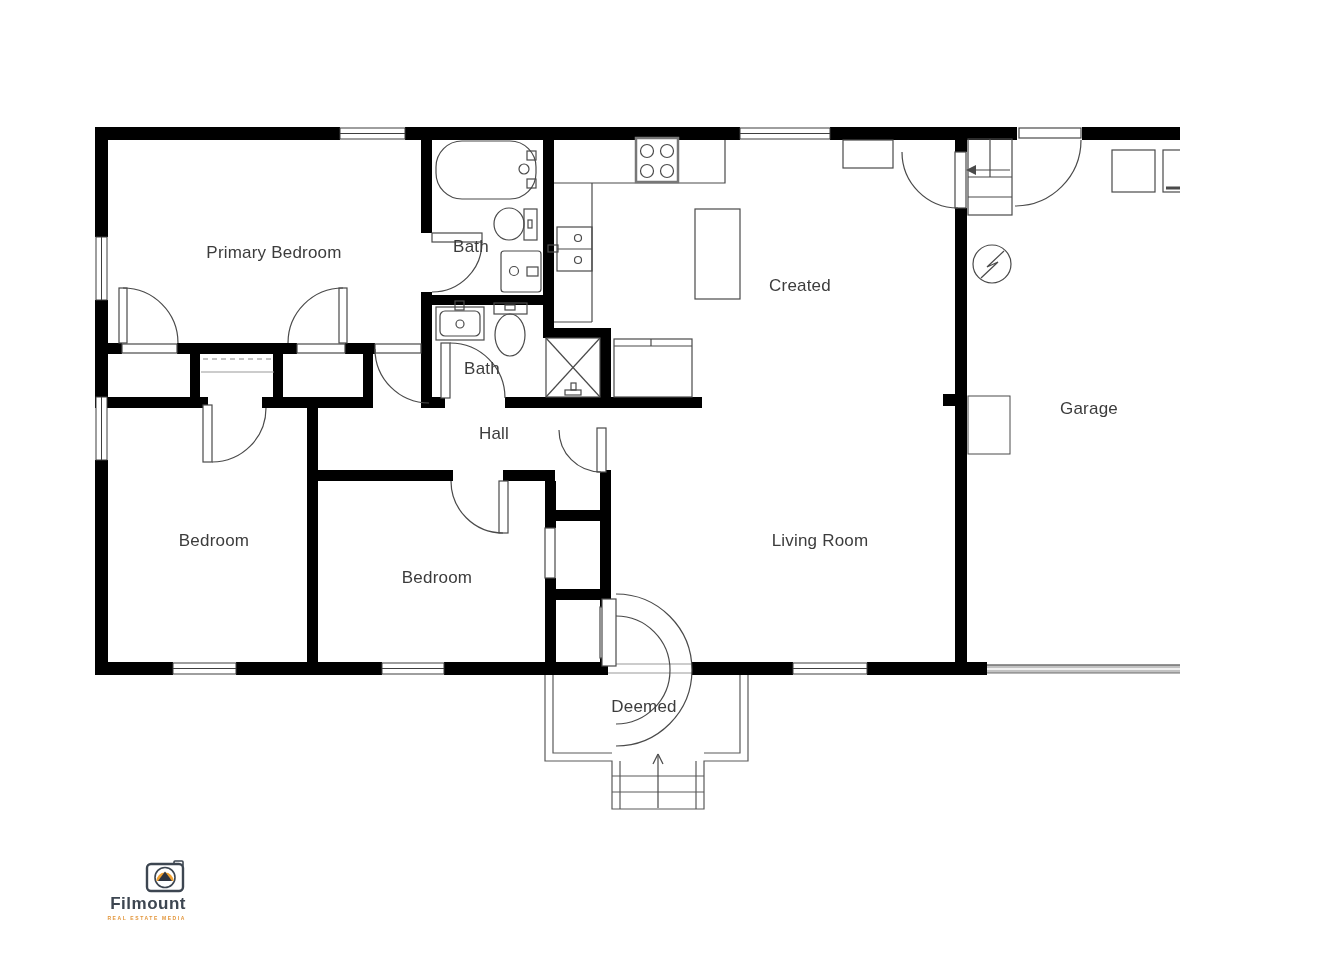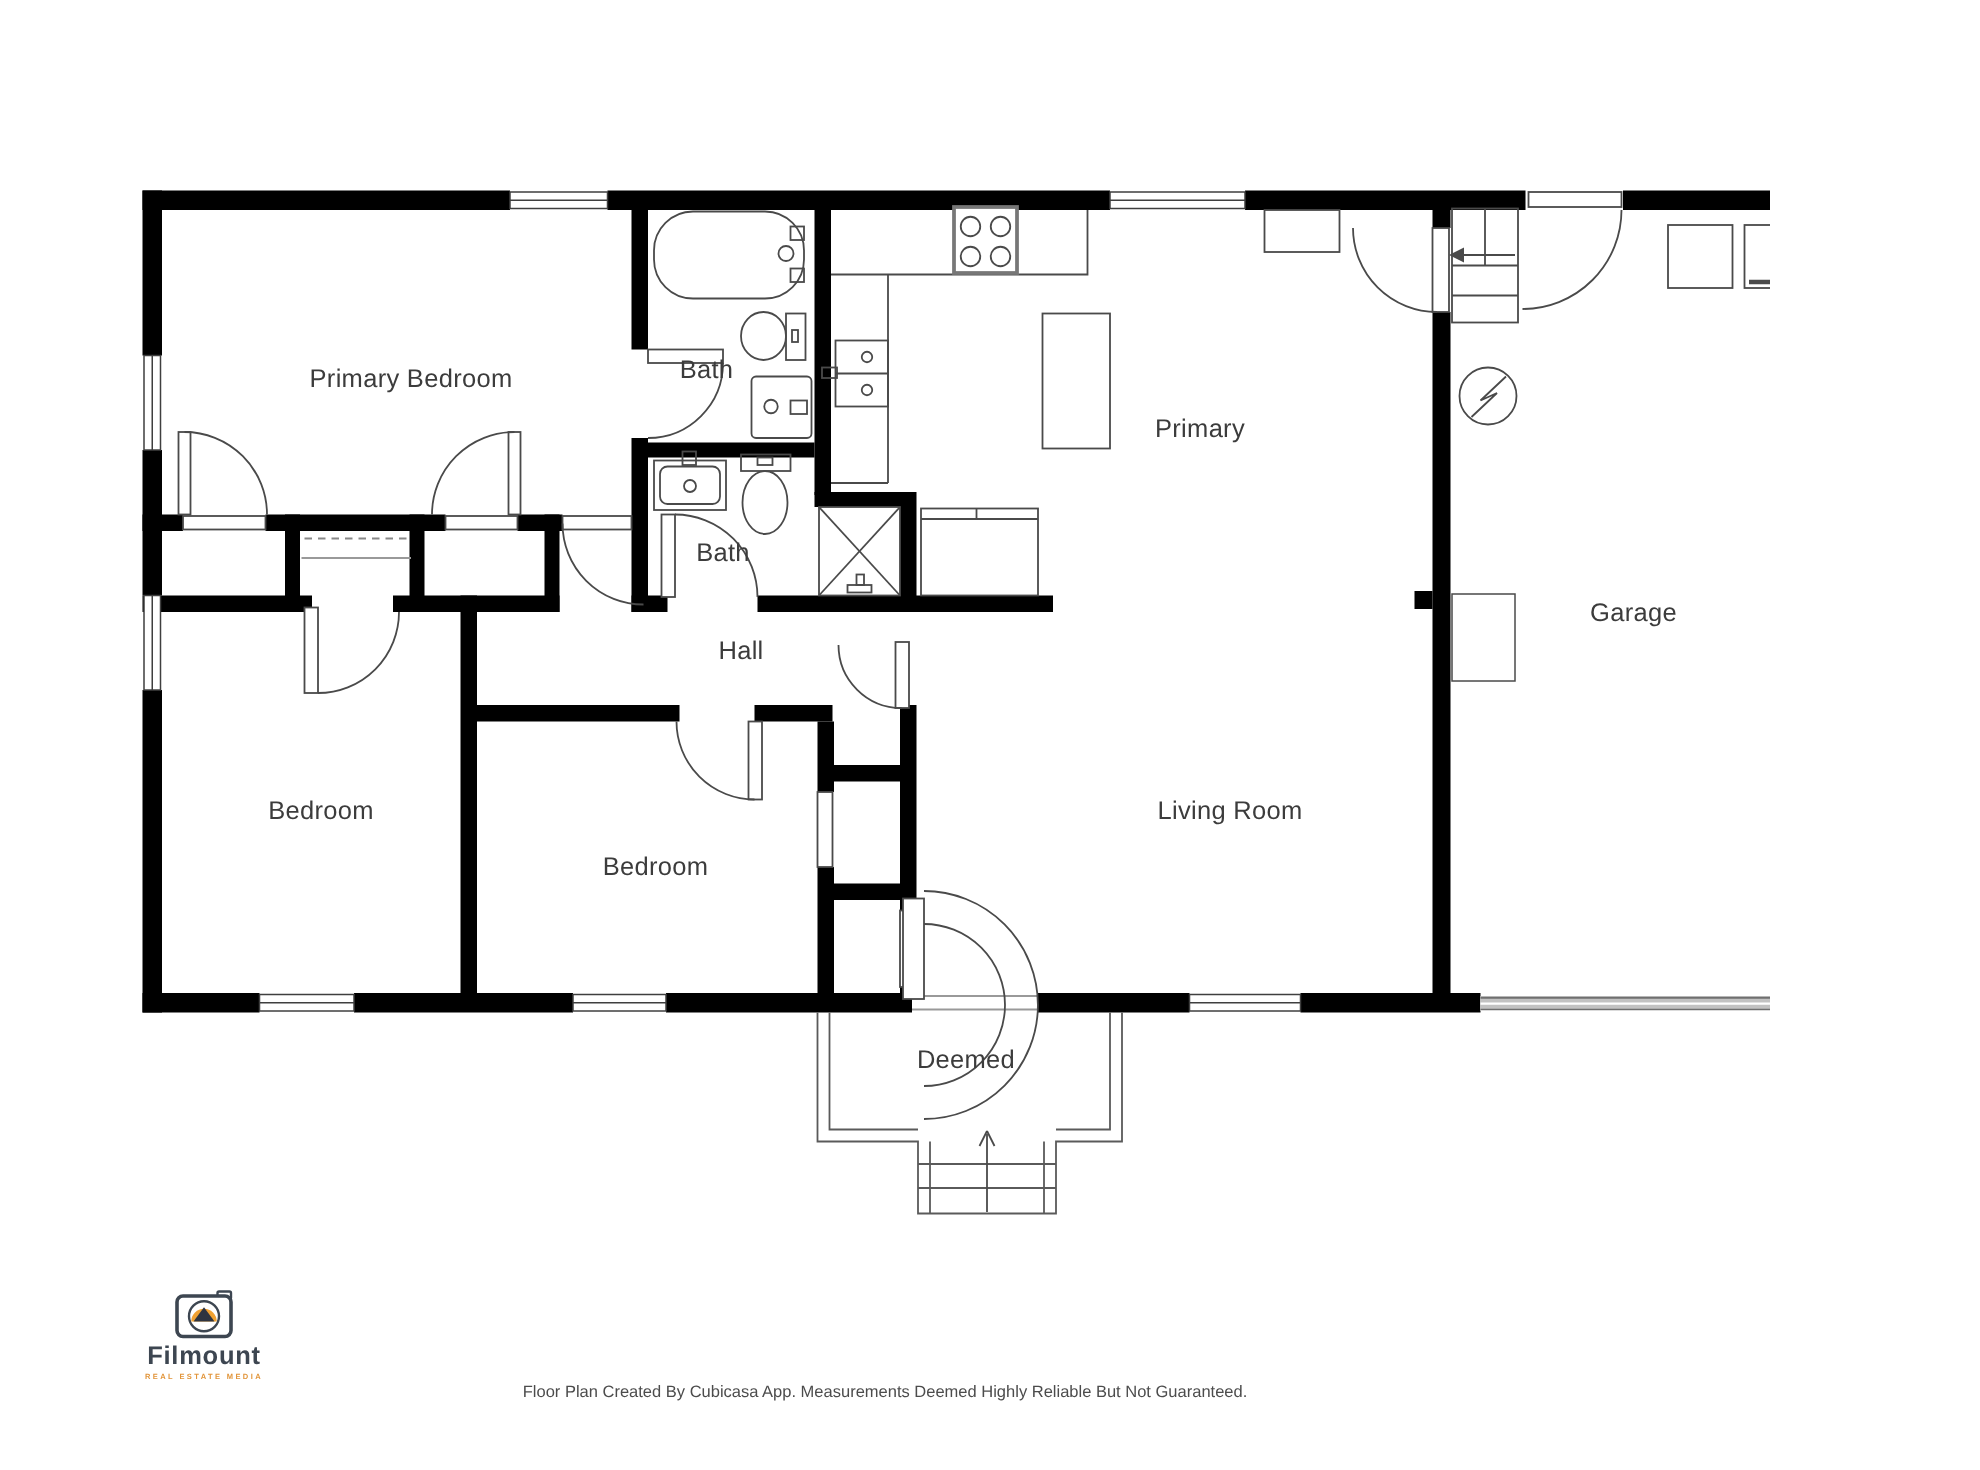--- a/index.html
+++ b/index.html
@@ -12,21 +12,21 @@
     position:absolute;transform:translate(-50%,-50%);
     font-size:17px;color:#3c3c3c;letter-spacing:.2px;white-space:nowrap;
   }
   .watermark{
     position:absolute;left:4px;top:912px;
     font-family:"DejaVu Serif", serif;font-weight:700;
     font-size:38px;color:#141414;letter-spacing:1px;white-space:nowrap;
   }
   .brand{
     position:absolute;left:86px;top:860px;width:100px;
-    display:flex;flex-direction:column;align-items:center;gap:1px;
+    display:flex;flex-direction:column;align-items:flex-end;gap:1px;
   }
   .brand-name{font-size:17px;font-weight:700;color:#3d4651;letter-spacing:.5px;}
   .brand-tagline{font-size:5px;font-weight:700;color:#e2953a;letter-spacing:1.6px;}
   .disclaimer{
     position:absolute;left:0;top:922px;width:100%;
     text-align:center;font-size:11px;color:#4c4c4c;
   }
 </style>
 </head>
 <body>
@@ -285,36 +285,35 @@
         <line x1="658" y1="808" x2="658" y2="756"></line>
         <line x1="653" y1="764" x2="658" y2="754"></line>
         <line x1="663" y1="764" x2="658" y2="754"></line>
       </g>
     </g>
   </svg>
 
   <div class="room-label" style="left:274px;top:253px">Primary Bedroom</div>
   <div class="room-label" style="left:471px;top:247px">Bath</div>
   <div class="room-label" style="left:482px;top:369px">Bath</div>
-  <div class="room-label" style="left:800px;top:286px">Primary</div>
+  <div class="room-label" style="left:800px;top:286px">Created</div>
   <div class="room-label" style="left:494px;top:434px">Hall</div>
   <div class="room-label" style="left:214px;top:541px">Bedroom</div>
   <div class="room-label" style="left:437px;top:578px">Bedroom</div>
   <div class="room-label" style="left:820px;top:541px">Living Room</div>
   <div class="room-label" style="left:1089px;top:409px">Garage</div>
   <div class="room-label" style="left:644px;top:707px">Deemed</div>
 
   <div class="brand">
     <svg width="42" height="33" viewBox="0 0 42 33">
       <rect x="30" y="1" width="9" height="5" rx="1" fill="none" stroke="#3d4651" stroke-width="1.6"></rect>
       <rect x="3" y="4" width="36" height="27" rx="4" fill="#ffffff" stroke="#3d4651" stroke-width="2.4"></rect>
       <circle cx="21" cy="17.5" r="10" fill="#ffffff" stroke="#3d4651" stroke-width="1.6"></circle>
       <path d="M 12.5,21 A 8.5 8.5 0 0 1 29.5,21 Z" fill="#f0a132"></path>
       <path d="M 14,21 L 21,11.5 L 28,21 Z" fill="#2e3440"></path>
     </svg>
     <div class="brand-name">Filmount</div>
     <div class="brand-tagline">REAL ESTATE MEDIA</div>
   </div>
 
 
-  <div class="disclaimer">Floor Plan Created By Cubicasa App. Measurements Deemed Highly Reliable But Not Guaranteed.</div>
 
 </div>
 
 </body></html>

